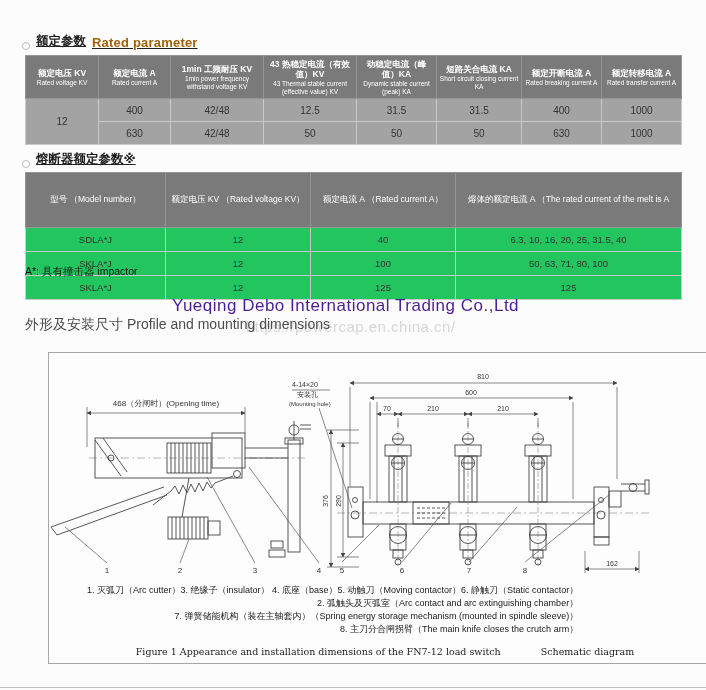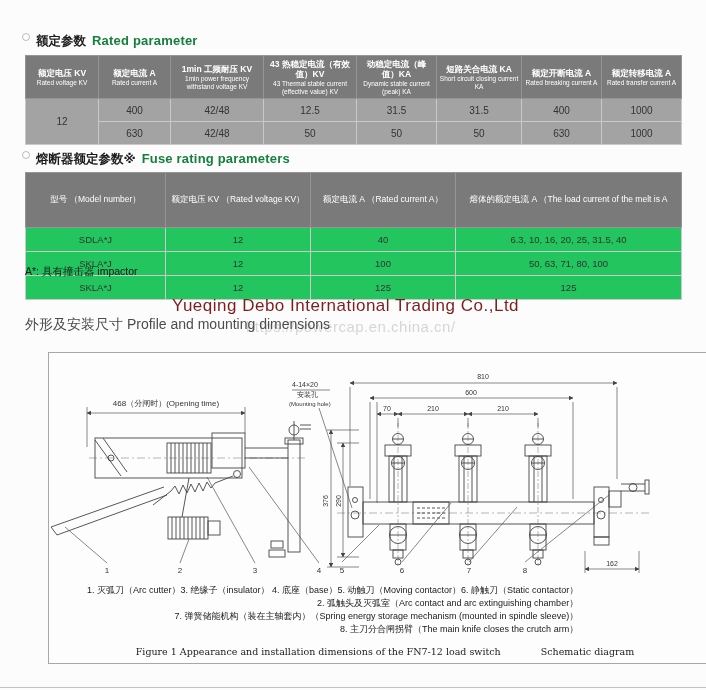--- a/index.html
+++ b/index.html
@@ -1,45 +1,45 @@
 <!DOCTYPE html>
 <html><head>
 <meta charset="utf-8">
 <style>
   html,body{margin:0;padding:0;}
   body{width:706px;height:690px;overflow:hidden;background:#fff;}
   .page{position:relative;width:706px;height:690px;background:#fcfcfc;
         font-family:"Liberation Sans","DejaVu Sans",sans-serif;color:#222;}
 
   
-  .sec{position:absolute;display:flex;align-items:flex-start;gap:6px;}
+  .sec{position:absolute;display:flex;align-items:flex-end;gap:6px;text-decoration:underline;}
   .sec .dot{width:6px;height:6px;border:1.5px solid #bcbcbc;border-radius:50%;background:#fff;}
   .sec .zh{font-weight:bold;font-size:12.5px;color:#1c1c1c;}
-  .sec .en{font-weight:bold;font-size:13px;color:#15803d;letter-spacing:.2px;}
+  .sec .en{font-weight:bold;font-size:13px;color:#a16207;letter-spacing:.2px;}
   .sec1{left:22px;top:33px;}
   .sec2{left:22px;top:151px;}
 
   
   table{border-collapse:collapse;table-layout:fixed;}
   .t1{position:absolute;left:25px;top:55px;width:656px;}
   .t1 th{background:#7a7a7a;color:#fff;border:1px solid #959595;padding:1px 2px;
          vertical-align:middle;text-align:center;height:40px;}
   .t1 th .hz{font-size:8.5px;font-weight:bold;line-height:10px;}
   .t1 th .he{font-size:6.5px;font-weight:normal;line-height:7.5px;margin-top:1px;}
   .t1 td{border:1px solid #c9c9c9;background:#a3a3a3;text-align:center;
          font-size:10px;height:20px;color:#333;}
   .t2{position:absolute;left:25px;top:172px;width:656px;}
   .t2 th{background:#7a7a7a;color:#fff;border:1px solid #959595;text-align:center;
          font-size:8.5px;font-weight:normal;height:22px;padding:16px 2px;}
   .t2 td{border:1px solid #c9c9c9;background:#22c55e;text-align:center;
          font-size:9.5px;height:21px;color:#333;}
 
   .note{position:absolute;left:25px;top:265px;font-size:10.5px;color:#151515;}
 
-  .wm1{position:absolute;left:172px;top:296px;font-size:17px;color:#7f1d1d;letter-spacing:.5px;}
+  .wm1{position:absolute;left:172px;top:296px;font-size:17px;color:#4c1d95;letter-spacing:.5px;}
   .wm2{position:absolute;left:246px;top:318px;font-size:15px;color:#d6d6d6;letter-spacing:.5px;}
 
   .h3{position:absolute;left:25px;top:316px;font-size:14px;color:#4c4c4c;}
   .h3 .zh{}
 
   .figbox{position:absolute;left:48px;top:352px;width:636px;height:310px;
           border:1px solid #a8a8a8;background:#fdfdfd;padding-left:36px;}
   .figbox svg{position:absolute;left:0;top:2px;}
   svg text{fill:#333;font-size:7px;font-family:"Liberation Sans","DejaVu Sans",sans-serif;}
   svg text.big{font-size:8px;}
@@ -129,36 +129,35 @@
         <td>50</td>
         <td>630</td>
         <td>1000</td>
       </tr>
     </tbody>
   </table>
 
   <div class="sec sec2">
     <span class="dot"></span>
     <span class="zh">熔断器额定参数※</span>
-    <span class="en">Fuse rating parameters</span>
   </div>
 
   <table class="t2">
     <colgroup>
       <col style="width:140px">
         <col style="width:145px">
         <col style="width:145px">
         <col style="width:226px">
     </colgroup>
     <thead>
       <tr>
         <th>型号 （Model number）</th>
         <th>额定电压 KV （Rated voltage KV）</th>
         <th>额定电流 A （Rated current A）</th>
-        <th>熔体的额定电流 A （The load current of the melt is A</th>
+        <th>熔体的额定电流 A （The rated current of the melt is A</th>
       </tr>
     </thead>
     <tbody>
       <tr>
         <td>SDLA*J</td>
         <td>12</td>
         <td>40</td>
         <td>6.3, 10, 16, 20, 25, 31.5, 40</td>
       </tr>
       <tr>

